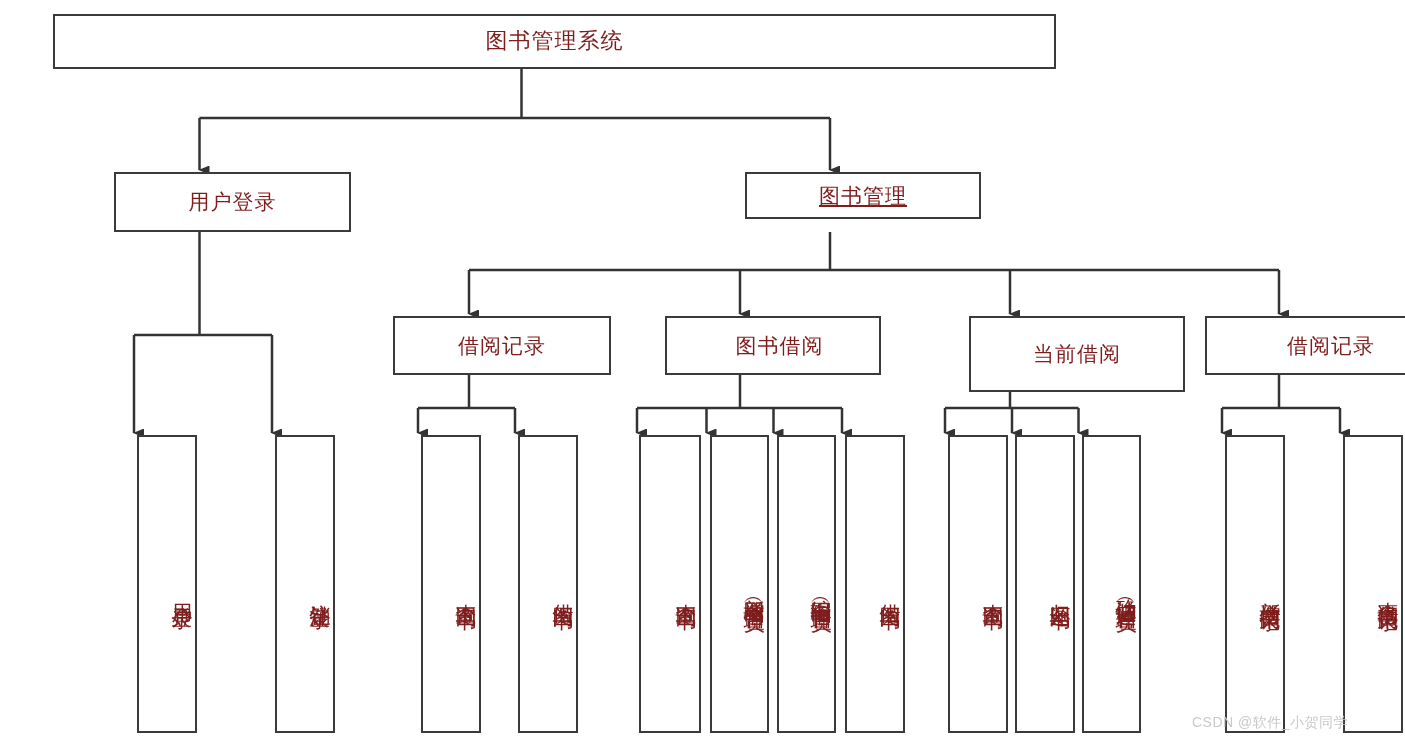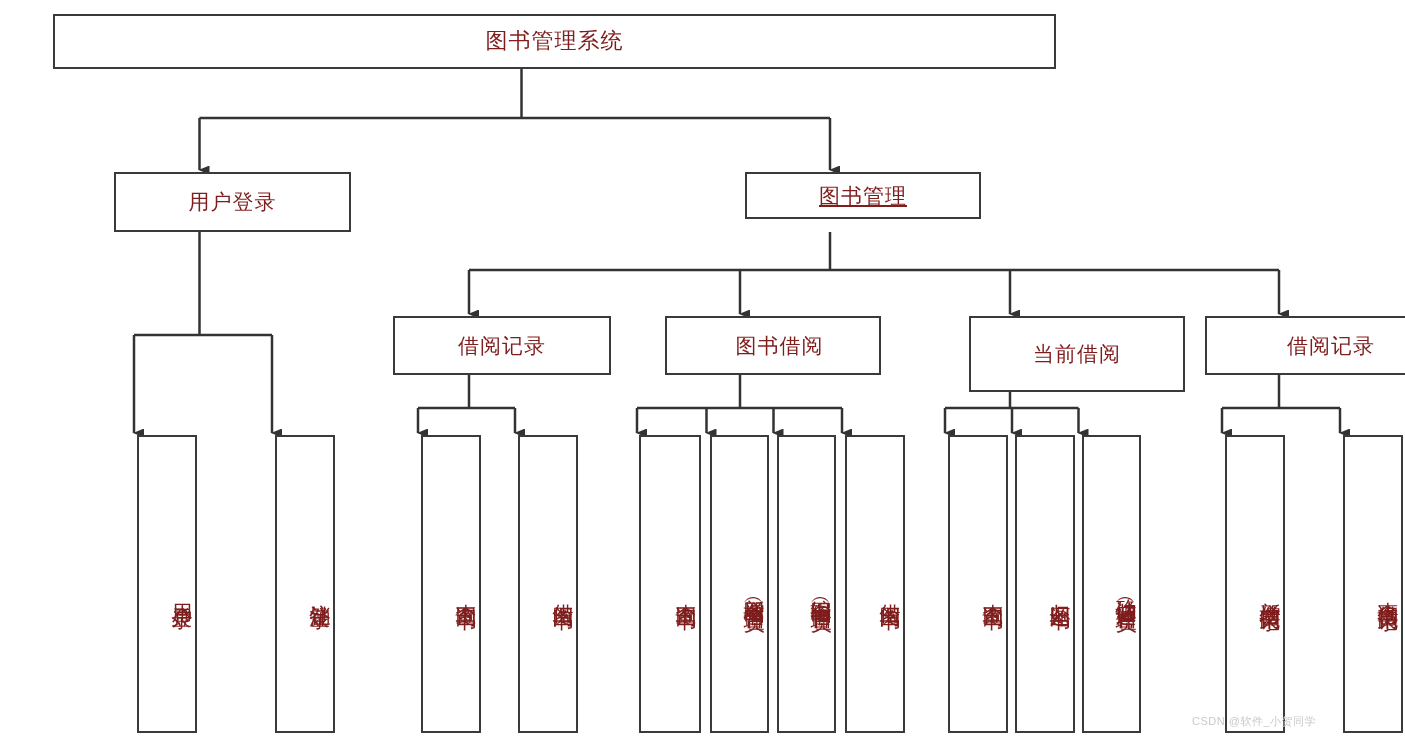--- a/index.html
+++ b/index.html
@@ -8,21 +8,21 @@
   #diagram-root{position:relative;width:1405px;height:747px;background:#fff;}
   svg#wires{position:absolute;left:0;top:0;width:1405px;height:747px;}
   .node{position:absolute;box-sizing:border-box;background:#ffffff;
         border:2.5px solid #3a3a3a;display:flex;align-items:center;
         justify-content:center;color:#7f1d1d;margin-left:33px;}
   .node.horiz{font-size:21px;letter-spacing:1px;line-height:1.2;}
   .node.vert{writing-mode:vertical-rl;text-orientation:upright;
              font-size:21px;letter-spacing:2px;padding-top:14px;
              align-items:flex-start;justify-content:center;line-height:1.25;}
   .node.root{font-size:22px;}
-  .watermark{position:absolute;color:#c9c9c9;font-size:11px;
+  .watermark{position:absolute;color:#c9c9c9;font-size:14px;
              letter-spacing:0.5px;white-space:nowrap;}
 </style>
 </head>
 <body>
 
 <div id="diagram-root">
 
   <svg id="wires" viewBox="0 0 1405 747" xmlns="http://www.w3.org/2000/svg">
     <defs>
       <marker id="arrowhead" markerWidth="9" markerHeight="11" refX="4.5" refY="10" orient="auto" markerUnits="userSpaceOnUse">

